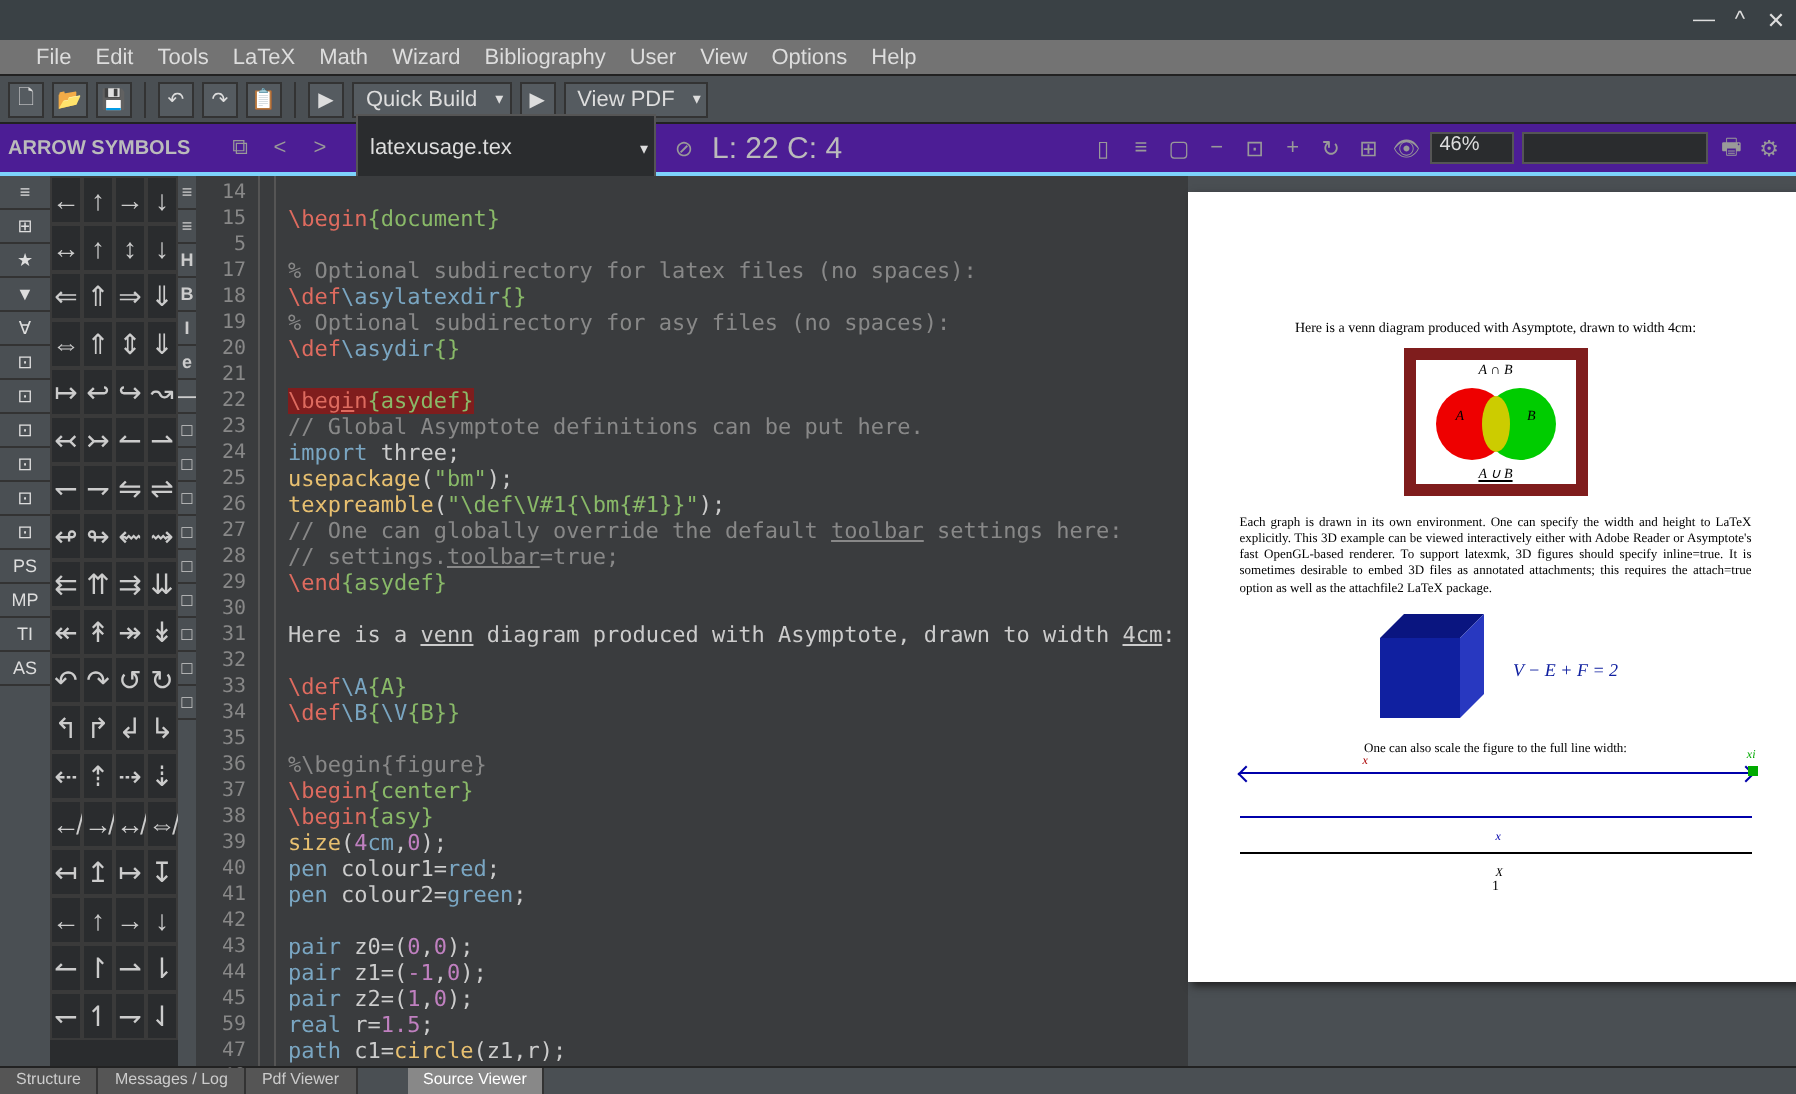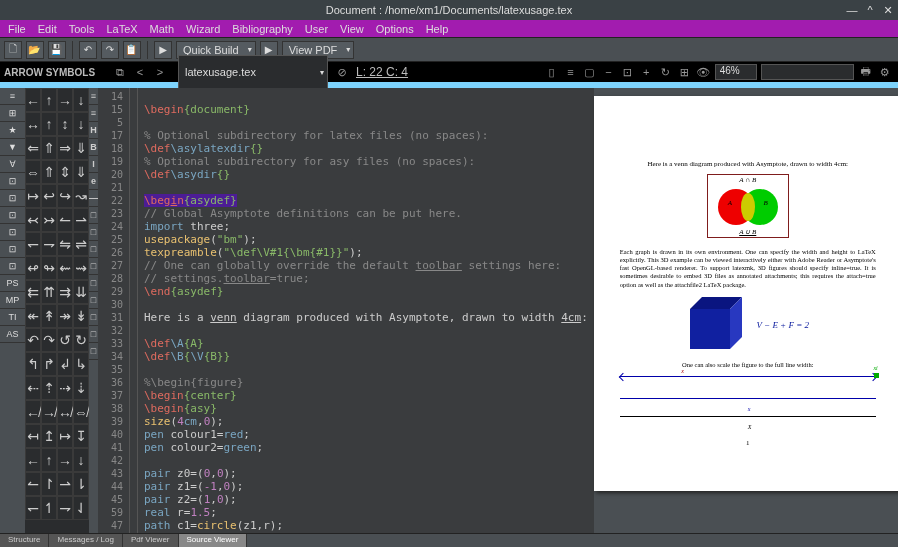--- a/index.html
+++ b/index.html
@@ -5,40 +5,40 @@
 * { margin: 0; padding: 0; box-sizing: border-box; }
 body { font-family: sans-serif; font-size: 11px; background: #3a4145; width: 898px; height: 547px; overflow: hidden; color: #ccc; }
 
 
 .titlebar { height: 20px; background: #3a4145; display: flex; align-items: center; color: #ddd; position: relative; }
 .titlebar .title { position: absolute; left: 0; right: 0; text-align: center; font-size: 11px; }
 .titlebar .ctrl { position: absolute; right: 4px; display: flex; gap: 6px; }
 .titlebar .ctrl span { width: 12px; text-align: center; cursor: default; }
 
 
-.menubar { height: 18px; background: #a21caf; display: flex; align-items: center; padding: 0 8px; gap: 12px; color: #ddd; border-bottom: 1px solid #222; }
+.menubar { height: 18px; background: #737373; display: flex; align-items: center; padding: 0 18px; gap: 12px; color: #ddd; border-bottom: 1px solid #222; }
 .menubar span { font-size: 11px; }
 
 
 .toolbar { height: 24px; background: #4a4f53; display: flex; align-items: center; padding: 0 4px; gap: 4px; border-bottom: 1px solid #222; }
 .toolbar .btn { width: 18px; height: 18px; background: #555b60; border: 1px solid #333; display: flex; align-items: center; justify-content: center; font-size: 10px; color: #ddd; }
 .toolbar .sep { width: 1px; height: 18px; background: #333; margin: 0 2px; }
 .toolbar .combo { height: 18px; background: #555b60; border: 1px solid #333; color: #ddd; display: flex; align-items: center; padding: 0 16px 0 6px; font-size: 11px; position: relative; }
 .toolbar .combo::after { content: '▾'; position: absolute; right: 3px; font-size: 8px; }
 
 
-.secbar { height: 26px; background: #000000; display: flex; align-items: center; border-bottom: 6px solid #7dd3fc; }
+.secbar { height: 26px; background: #4c1d95; display: flex; align-items: center; border-bottom: 2px solid #7dd3fc; }
 .secbar-left { width: 172px; display: flex; align-items: center; padding: 0 4px; gap: 4px; color: #bbb; }
 .secbar-title { font-size: 10px; font-weight: bold; flex: 1; }
 .secbar-editor { flex: 1; display: flex; align-items: center; gap: 6px; padding: 0 6px; }
 .secbar-pdf { width: 360px; display: flex; align-items: center; gap: 4px; padding: 0 6px; }
 .sbtn { width: 16px; height: 16px; color: #999; font-size: 11px; display: flex; align-items: center; justify-content: center; }
 .filecombo { flex: 0 0 150px; height: 34px; background: #2a2c2e; border: 1px solid #555; color: #ddd; font-size: 11px; display: flex; align-items: center; padding: 0 14px 0 6px; position: relative; }
 .filecombo::after { content: '▾'; position: absolute; right: 3px; font-size: 8px; }
-.cursorpos { color: #bbb; font-size: 12px; text-decoration: underline; }
+.cursorpos { color: #bbb; font-size: 15px; }
 .zoomin { height: 16px; background: #2a2c2e; border: 1px solid #555; color: #ddd; font-size: 10px; padding: 0 4px; width: 44px; }
 .pagein { height: 16px; background: #2a2c2e; border: 1px solid #555; width: 100px; }
 
 
 .main { display: flex; height: 445px; }
 
 
 .sympanel { width: 172px; background: #4a4f53; display: flex; }
 .symcol1 { width: 25px; background: #4a4f53; display: flex; flex-direction: column; }
 .symcol1 div { height: 17px; display: flex; align-items: center; justify-content: center; font-size: 9px; color: #ddd; border-bottom: 1px solid #333; }
@@ -55,28 +55,28 @@
 .code { flex: 1; background: #3a3c3e; color: #ccc; padding: 2px 6px; line-height: 13px; white-space: pre; position: relative; overflow: hidden; }
 .code .line { height: 13px; }
 .kw { color: #de6b5f; }
 .br { color: #89b968; }
 .cm { color: #888; }
 .st { color: #89b968; }
 .fn { color: #e8c070; }
 .id { color: #7aa6c2; text-align: right; }
 .nm { color: #c080c0; }
 .underline { text-decoration: underline; }
-.hl { background: #4c1d95; }
+.hl { background: #7f1d1d; }
 
 
 .pdf { width: 358px; background: #4a4f53; display: flex; justify-content: center; padding-top: 8px; position: relative; }
 .page { width: 308px; height: 395px; background: #fff; color: #000; position: relative; font-size: 7px; font-family: serif; padding: 64px 26px 0 26px; box-shadow: 2px 2px 4px #222; }
 .page .cap { text-align: center; margin-bottom: 6px; }
 .venn-wrap { text-align: center; }
-.vennbox { display: inline-block; border: 1px solid #7f1d1d; padding: 14px 10px 12px 10px; position: relative; }
+.vennbox { display: inline-block; border: 6px solid #7f1d1d; padding: 14px 10px 12px 10px; position: relative; }
 .venn { position: relative; width: 60px; height: 36px; margin: 0 auto; }
 .venn .cA { position: absolute; width: 36px; height: 36px; border-radius: 50%; background: #e00; left: 0; }
 .venn .cB { position: absolute; width: 36px; height: 36px; border-radius: 50%; background: #0c0; right: 0; }
 .venn .inter { position: absolute; width: 14px; height: 28px; background: #cc0; left: 23px; top: 4px; border-radius: 50%; }
 .venn .lblA { position: absolute; left: 10px; top: 10px; font-style: italic; color:#000; }
 .venn .lblB { position: absolute; right: 10px; top: 10px; font-style: italic; color:#000; }
 .vennbox .top { position: absolute; top: 1px; left: 0; right: 0; text-align: center; font-style: italic; font-size:7px; }
 .vennbox .bot { position: absolute; bottom: 1px; left: 0; right: 0; text-align: center; font-style: italic; font-size:7px;text-decoration:underline; }
 .para { font-size: 6.5px; text-align: justify; margin: 8px 0; line-height: 1.25; }
 .cube-row { display: flex; align-items: center; justify-content: center; gap: 14px; margin: 8px 0; }
@@ -95,27 +95,26 @@
 .hline .lbl { position: absolute; font-size: 6px; font-style: italic; }
 .hline .red { color:#a00; }
 .hline2 { position: relative; height: 14px; margin-top:4px; }
 .hline2 .line1 { position: absolute; left: 0; right: 0; height: 1px; background: #00a; top: 2px; }
 .hline2 .lbl { position:absolute; font-size:6px; font-style:italic; bottom:-2px; }
 .pgnum { position: absolute; left: 0; right: 0; bottom: 44px; text-align: center; font-size: 7px; }
 
 
 .bottomtabs { height: 14px; background: #4a4f53; display: flex; border-top: 1px solid #222; }
 .bottomtabs .tab { font-size: 8px; padding: 1px 8px; background: #555; border-right: 1px solid #333; color: #ccc; }
-.bottomtabs .tab.active { background: #888; color: #fff; }
+.bottomtabs .tab.active { background: #888; color: #fff; margin-left: 25px; }
 </style>
 </head>
 <body>
 
 <div class="titlebar">
-  <div class="title">Document : /home/xm1/Documents/latexusage.tex</div>
   <div class="ctrl">
     <span>—</span>
     <span>^</span>
     <span>✕</span>
   </div>
 </div>
 
 <div class="menubar" id="menubar">
     <span>File</span>
     <span>Edit</span>

